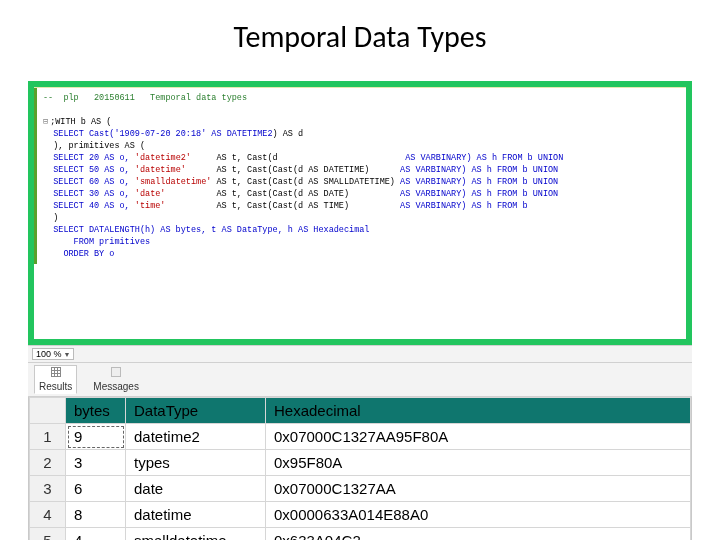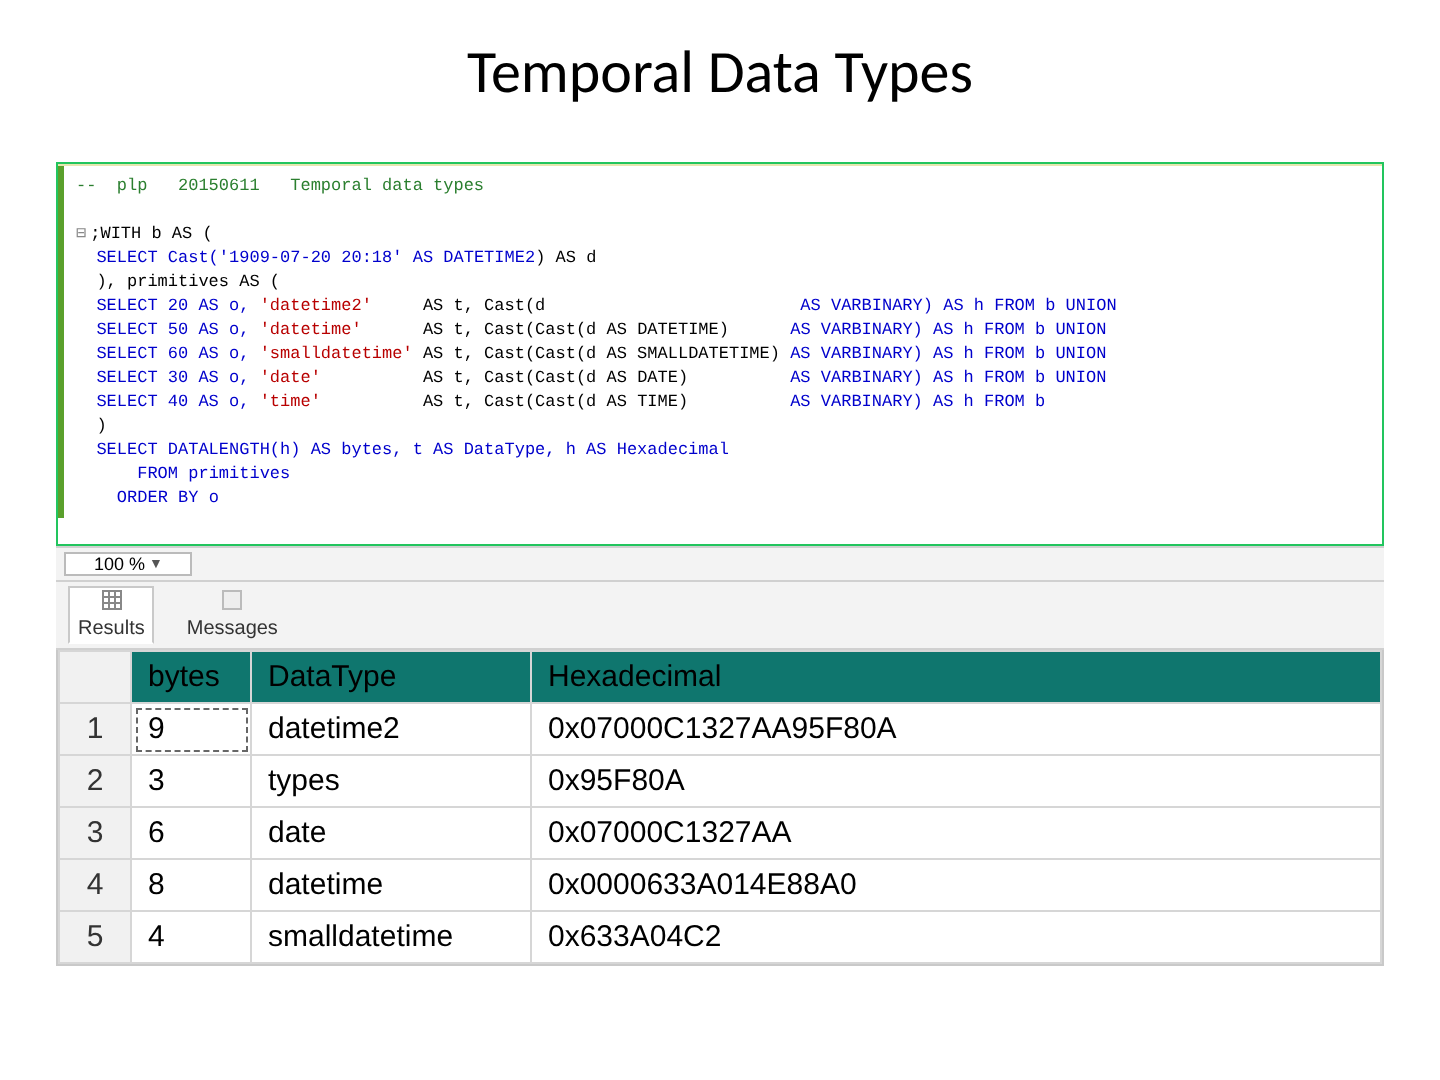--- a/index.html
+++ b/index.html
@@ -14,24 +14,24 @@
   .slide-title {
     font-family: Calibri, Arial, sans-serif;
     font-size: 30px;
     font-weight: 400;
     color: #000000;
     text-align: center;
     padding: 18px 0 12px 0;
   }
   .editor-pane {
     margin: 14px 28px 0 28px;
-    border: 1px solid #22c55e;
+    border: 6px solid #22c55e;
     background: #fff;
     position: relative;
-    height: 192px;
+    height: 264px;
     font-family: Consolas, "Courier New", monospace;
     font-size: 8.5px;
     line-height: 12px;
     overflow: hidden;
   }
   .top-thin { height:1px; background:#fcfcd0; border-bottom:1px solid #e6e6b0; }
   .code-area {
     border-left: 3px solid #5aa02c;
     padding: 4px 8px 4px 6px;
     white-space: pre;
@@ -49,21 +49,21 @@
     gap:6px;
     font-size:10px;
     background:#f3f3f3;
     border-top:1px solid #d0d0d0;
     border-bottom:1px solid #d0d0d0;
     padding:2px 4px;
     margin: 0 28px;
   }
   .dropdown-100 {
     display:inline-flex; align-items:center; gap:2px;
-    border:1px solid #bbb; background:#fff; padding:0 14px; font-size:9px;
+    border:1px solid #bbb; background:#fff; padding:0 3px; font-size:9px;
   }
   .dropdown-100 .chev { font-size:7px; color:#555; }
   .slim-sep { flex:1; height:1px; }
 
   .tabs-row {
     display:flex;
     align-items:center;
     gap:12px;
     font-size:10px;
     background:#f3f3f3;

